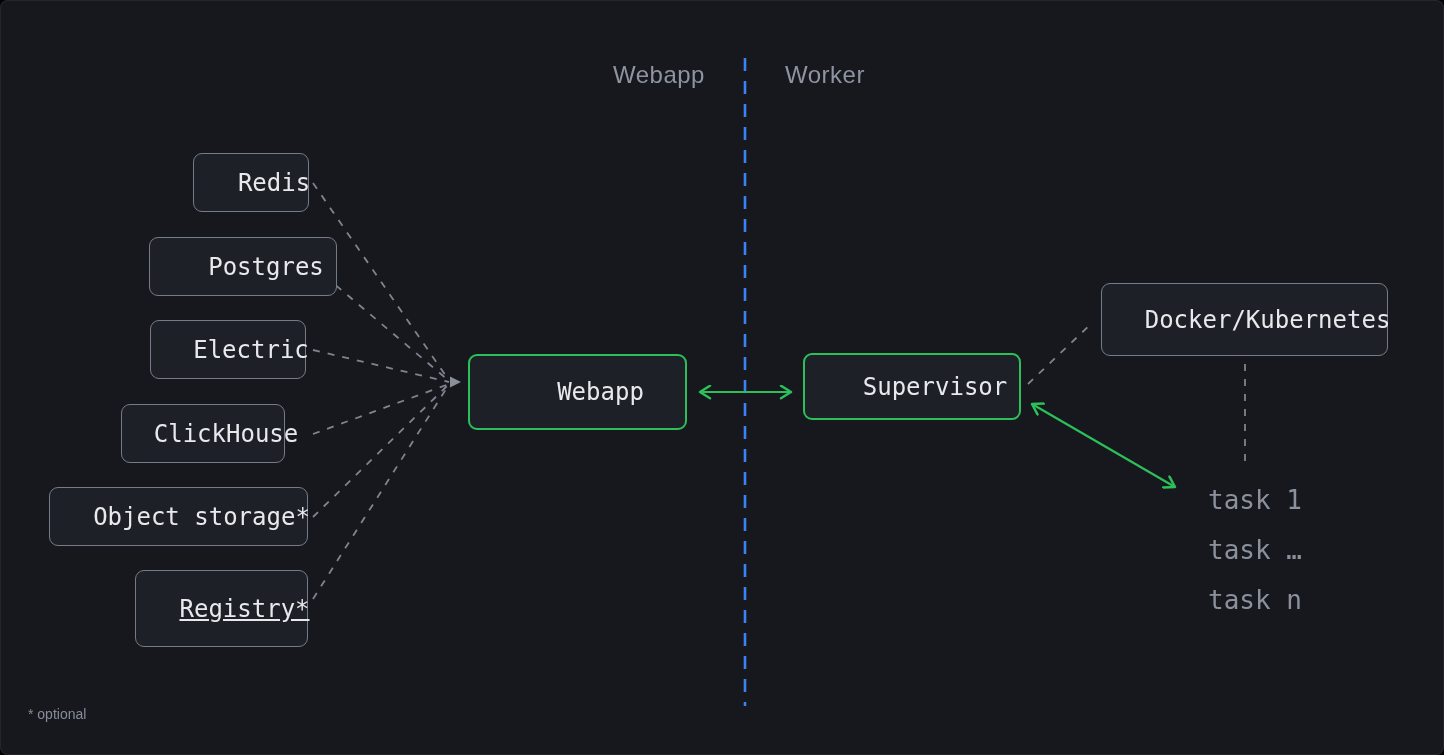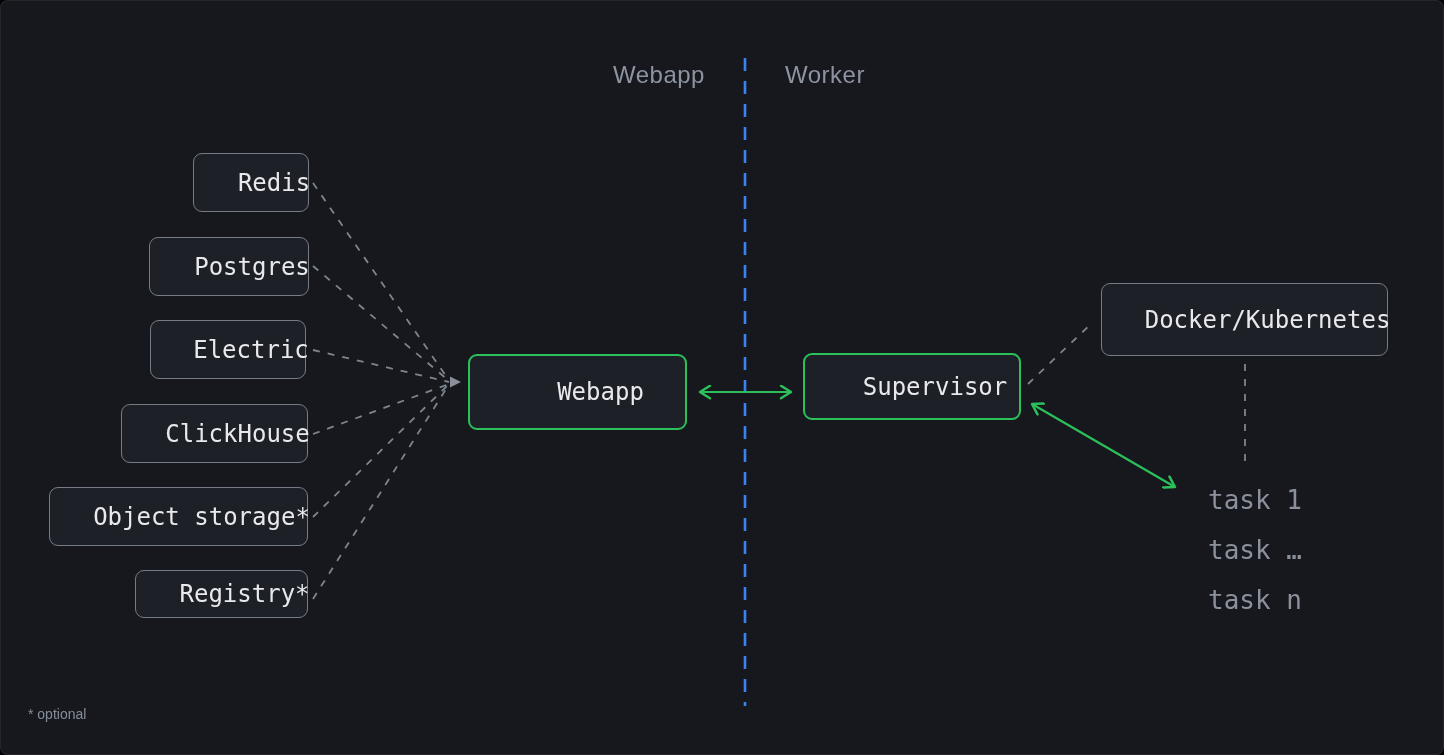--- a/index.html
+++ b/index.html
@@ -95,25 +95,25 @@
 
     <line x1="1028" y1="384" x2="1092" y2="323" stroke="#7e8490" stroke-width="1.8" stroke-dasharray="7 8"></line>
 
     <line x1="1245" y1="364" x2="1245" y2="468" stroke="#7e8490" stroke-width="1.8" stroke-dasharray="7 8"></line>
   </svg>
 
   <div class="lane-label" style="left:613px; top:61px;">Webapp</div>
   <div class="lane-label" style="left:785px; top:61px;">Worker</div>
 
   <div class="dep-box" style="left:193px; top:153px; width:116px; height:59px;">Redis</div>
-  <div class="dep-box" style="left:149px; top:237px; width:160px; height:59px;">Postgres</div>
+  <div class="dep-box" style="left:149px; top:237px; width:188px; height:59px;">Postgres</div>
   <div class="dep-box" style="left:150px; top:320px; width:156px; height:59px;">Electric</div>
-  <div class="dep-box" style="left:121px; top:404px; width:187px; height:59px;">ClickHouse</div>
+  <div class="dep-box" style="left:121px; top:404px; width:164px; height:59px;">ClickHouse</div>
   <div class="dep-box" style="left:49px; top:487px; width:259px; height:59px;">Object storage*</div>
-  <div class="dep-box" style="left:135px; top:570px; width:173px; height:48px;">Registry*</div>
+  <div class="dep-box" style="left:135px; top:570px; width:173px; height:77px;text-decoration:underline;">Registry*</div>
 
   <div class="node-box green" style="left:468px; top:354px; width:219px; height:76px;">Webapp</div>
   <div class="node-box green" style="left:803px; top:353px; width:218px; height:67px;">Supervisor</div>
   <div class="node-box" style="left:1101px; top:283px; width:287px; height:73px;">Docker/Kubernetes</div>
 
   <div class="task-label" style="left:1200px; top:485px;">task 1</div>
   <div class="task-label" style="left:1200px; top:535px;text-align:center;">task …</div>
   <div class="task-label" style="left:1200px; top:585px;">task n</div>
 
   <div class="footnote">* optional</div>

